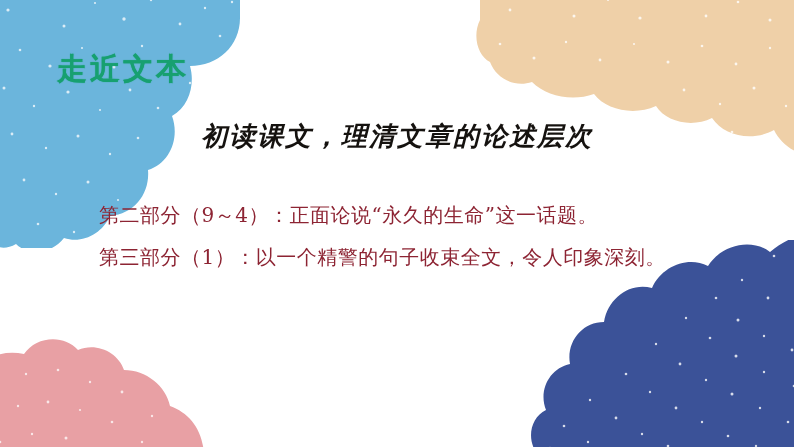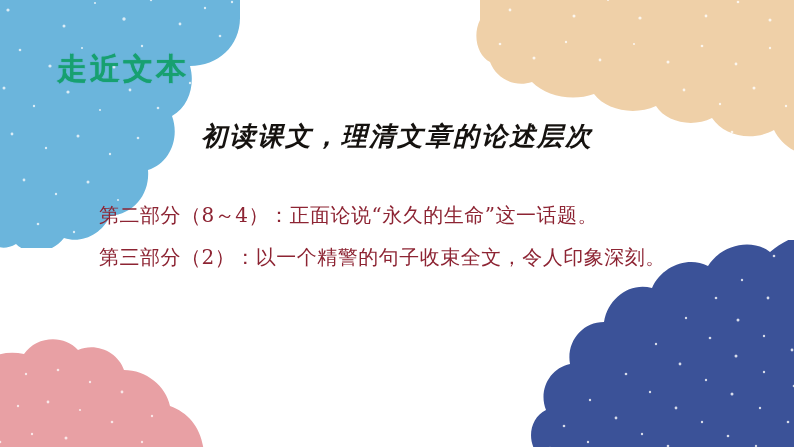--- a/index.html
+++ b/index.html
@@ -276,17 +276,17 @@
         </g>
       </g>
     </svg>
   </div>
 
   <div id="heading-green">走近文本</div>
 
   <div id="subtitle">初读课文，理清文章的论述层次</div>
 
   <div id="body-list">
-    <div class="body-line">第二部分（8～4）：正面论说“永久的生命”这一话题。</div>
-    <div class="body-line">第三部分（2）：以一个精警的句子收束全文，令人印象深刻。</div>
+    <div class="body-line">第二部分（9～4）：正面论说“永久的生命”这一话题。</div>
+    <div class="body-line">第三部分（1）：以一个精警的句子收束全文，令人印象深刻。</div>
   </div>
 
 </div>
 
 </body></html>

